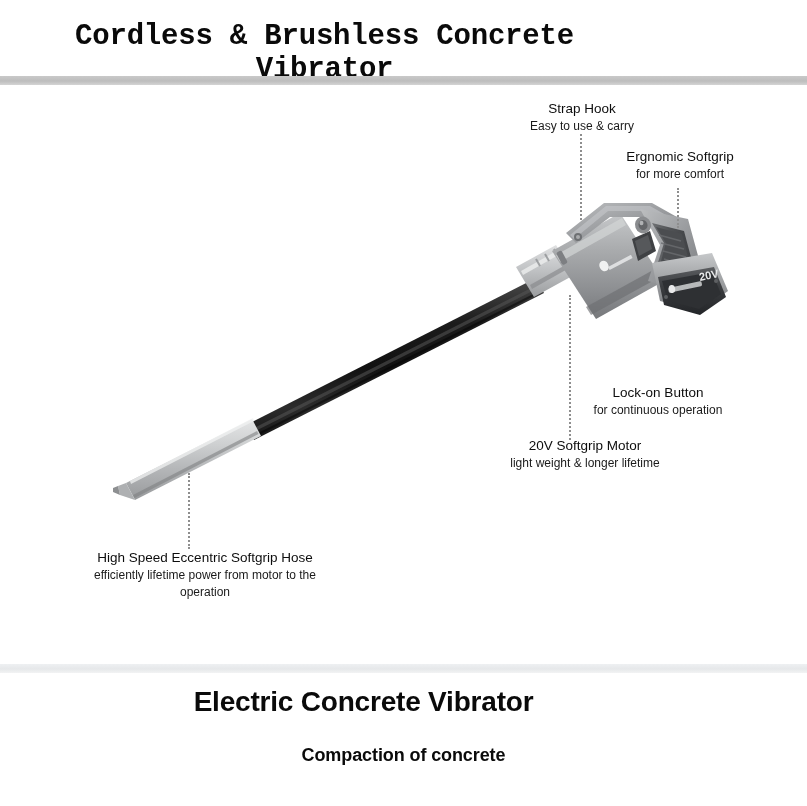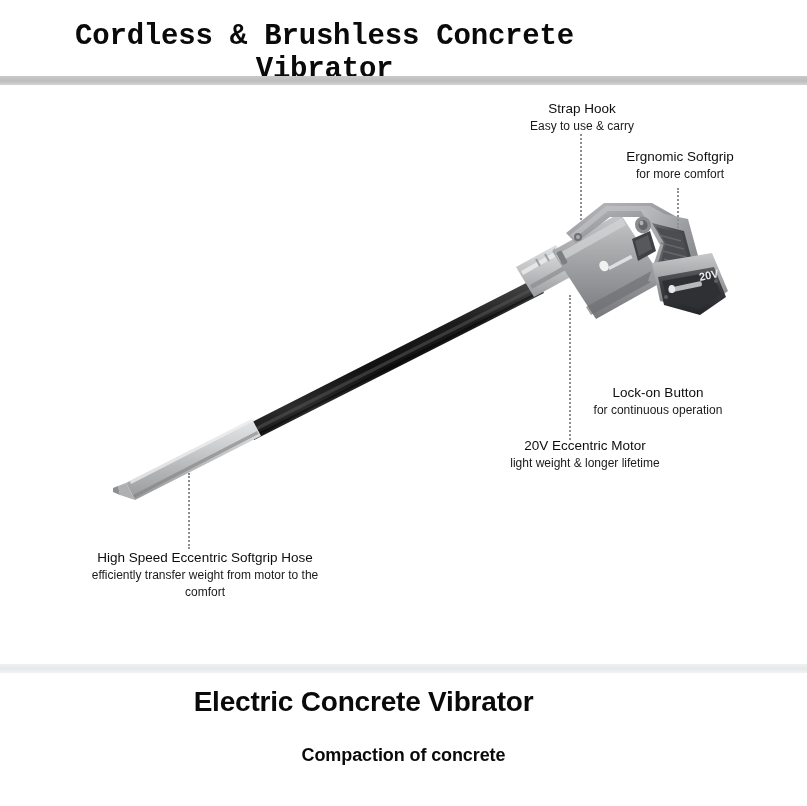--- a/index.html
+++ b/index.html
@@ -268,28 +268,28 @@
     <div class="c-title">Ergnomic Softgrip</div>
     <div class="c-sub">for more comfort</div>
   </div>
 
   <div class="callout center" id="callout-lockon">
     <div class="c-title">Lock-on Button</div>
     <div class="c-sub">for continuous operation</div>
   </div>
 
   <div class="callout center" id="callout-motor">
-    <div class="c-title">20V Eccentric Motor</div>
+    <div class="c-title">20V Softgrip Motor</div>
     <div class="c-sub">light weight &amp; longer lifetime</div>
   </div>
 
   <div class="callout center" id="callout-hose">
     <div class="c-title">High Speed Eccentric Softgrip Hose</div>
-    <div class="c-sub">efficiently transfer weight from motor to the</div>
-    <div class="c-sub">comfort</div>
+    <div class="c-sub">efficiently lifetime power from motor to the</div>
+    <div class="c-sub">operation</div>
   </div>
 
   <div class="divider-bottom"></div>
 
   <div class="bottom-title">Electric Concrete Vibrator</div>
   <div class="bottom-subtitle">Compaction of concrete</div>
 
 </div>
 
 </body></html>

